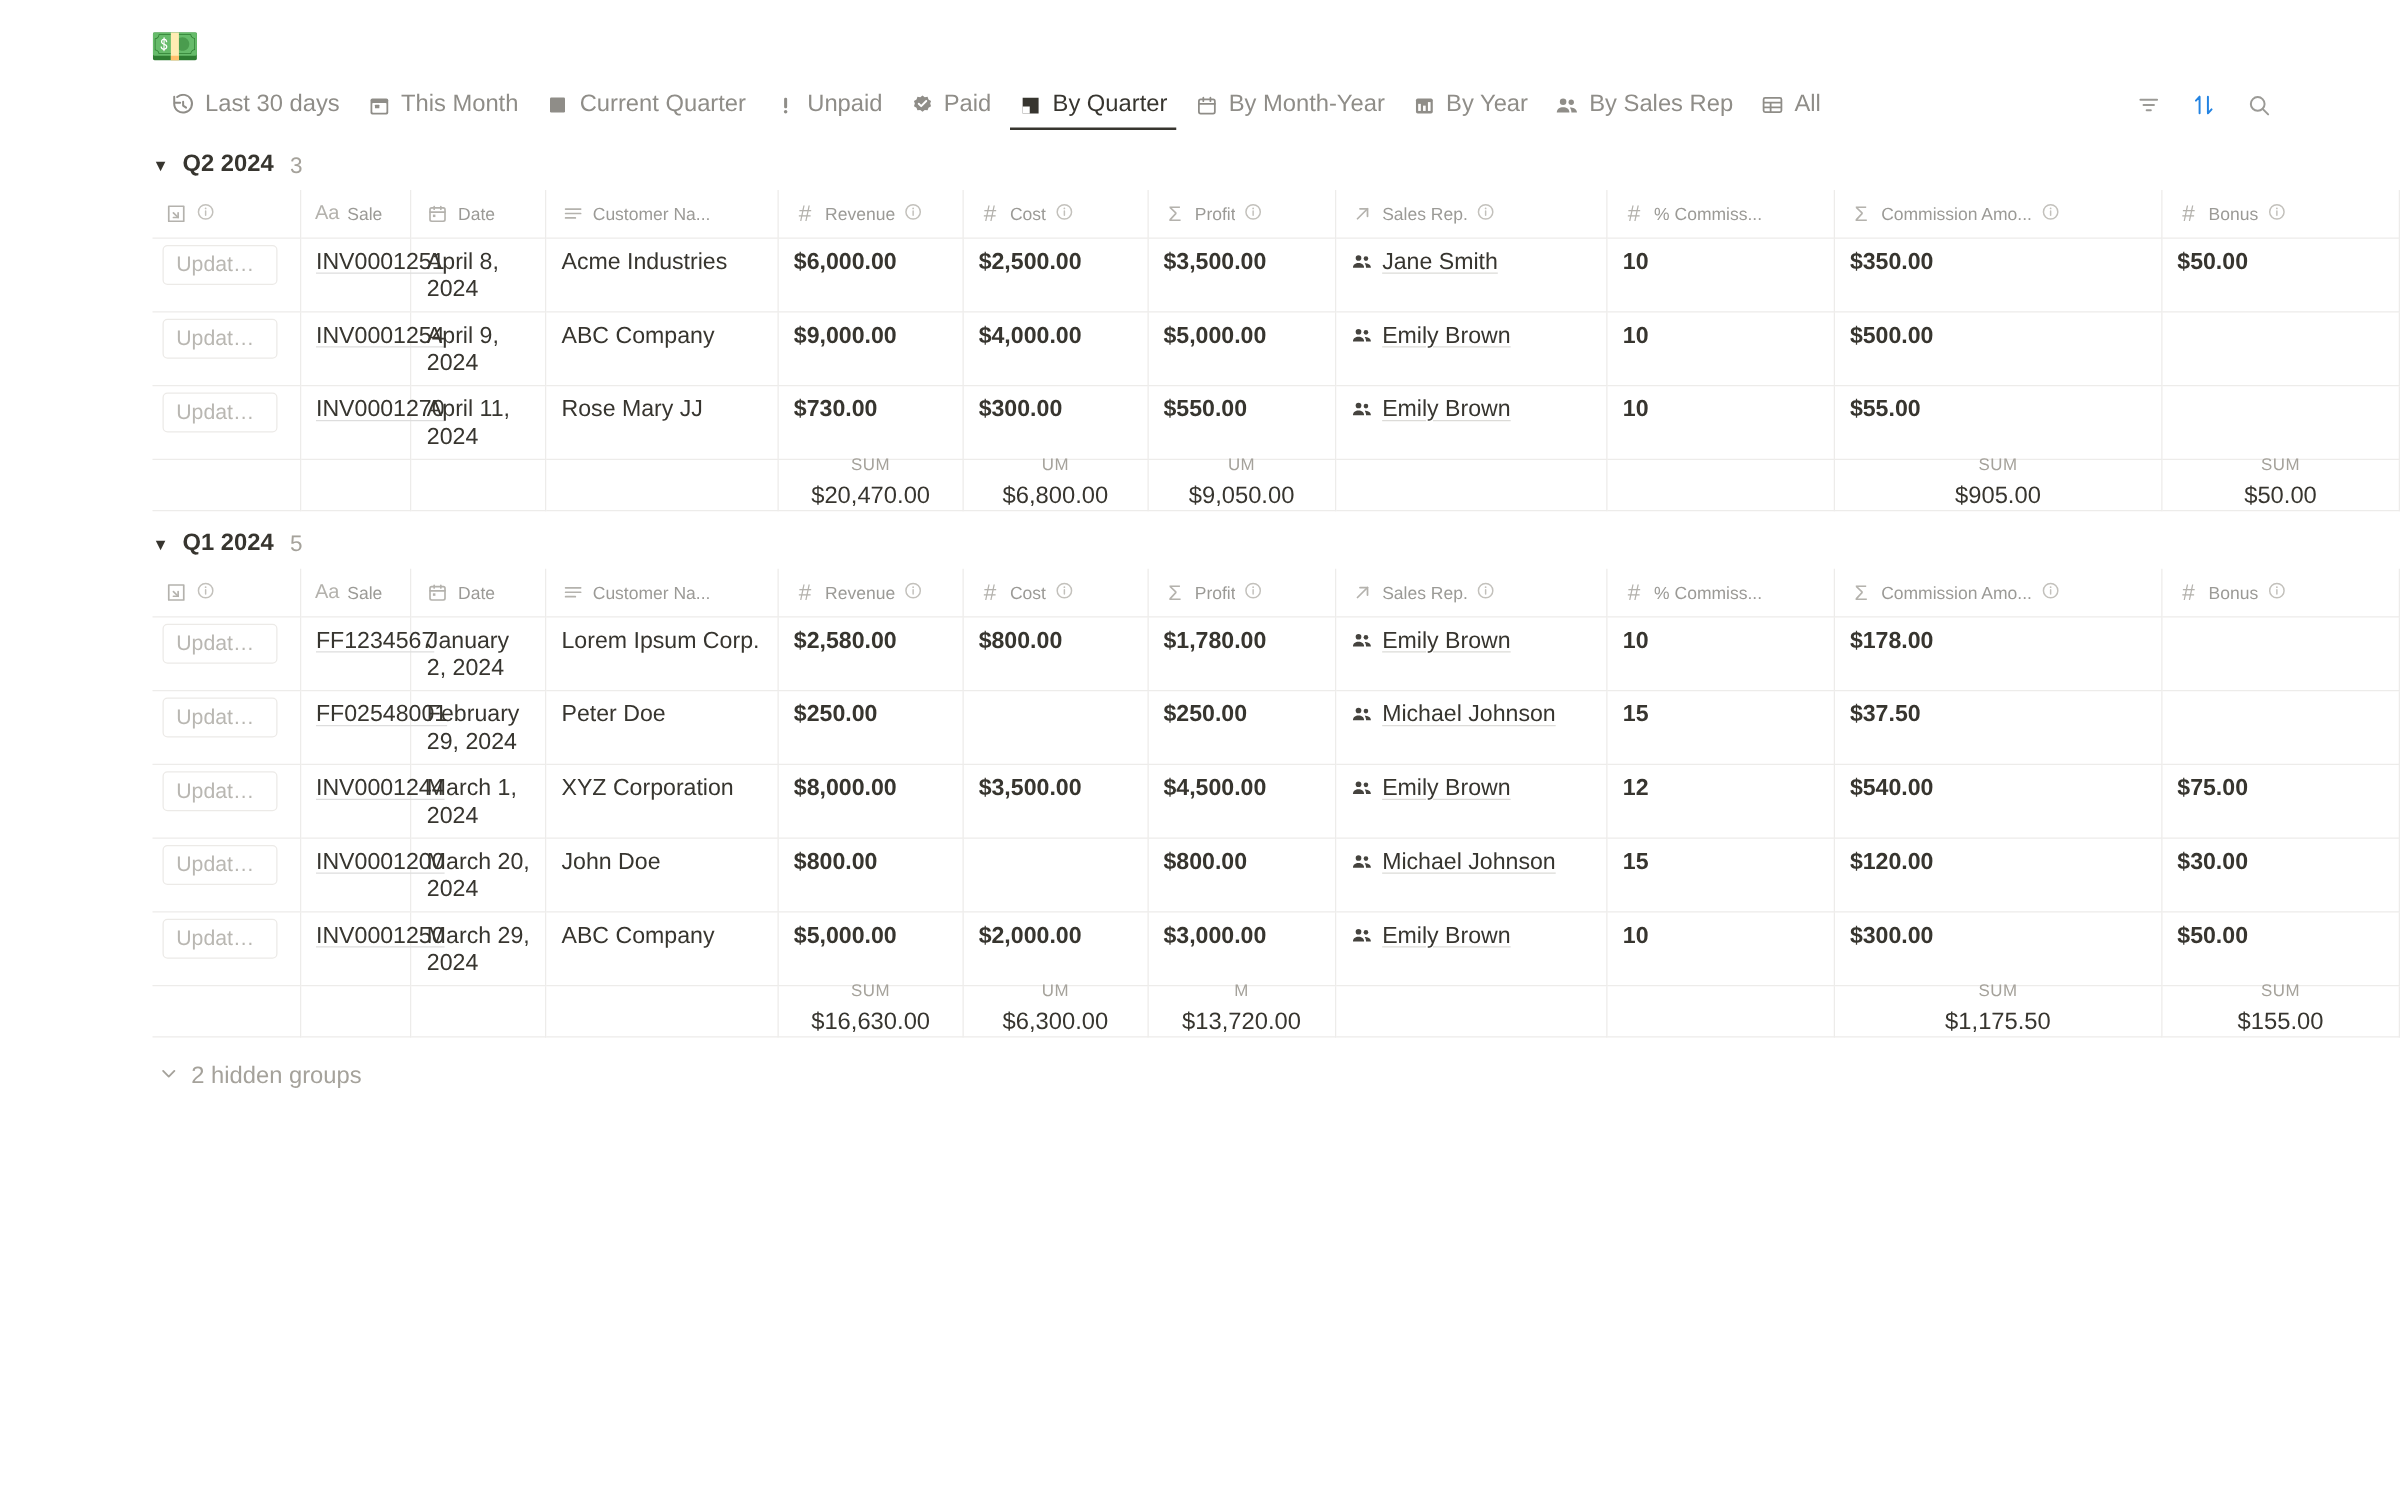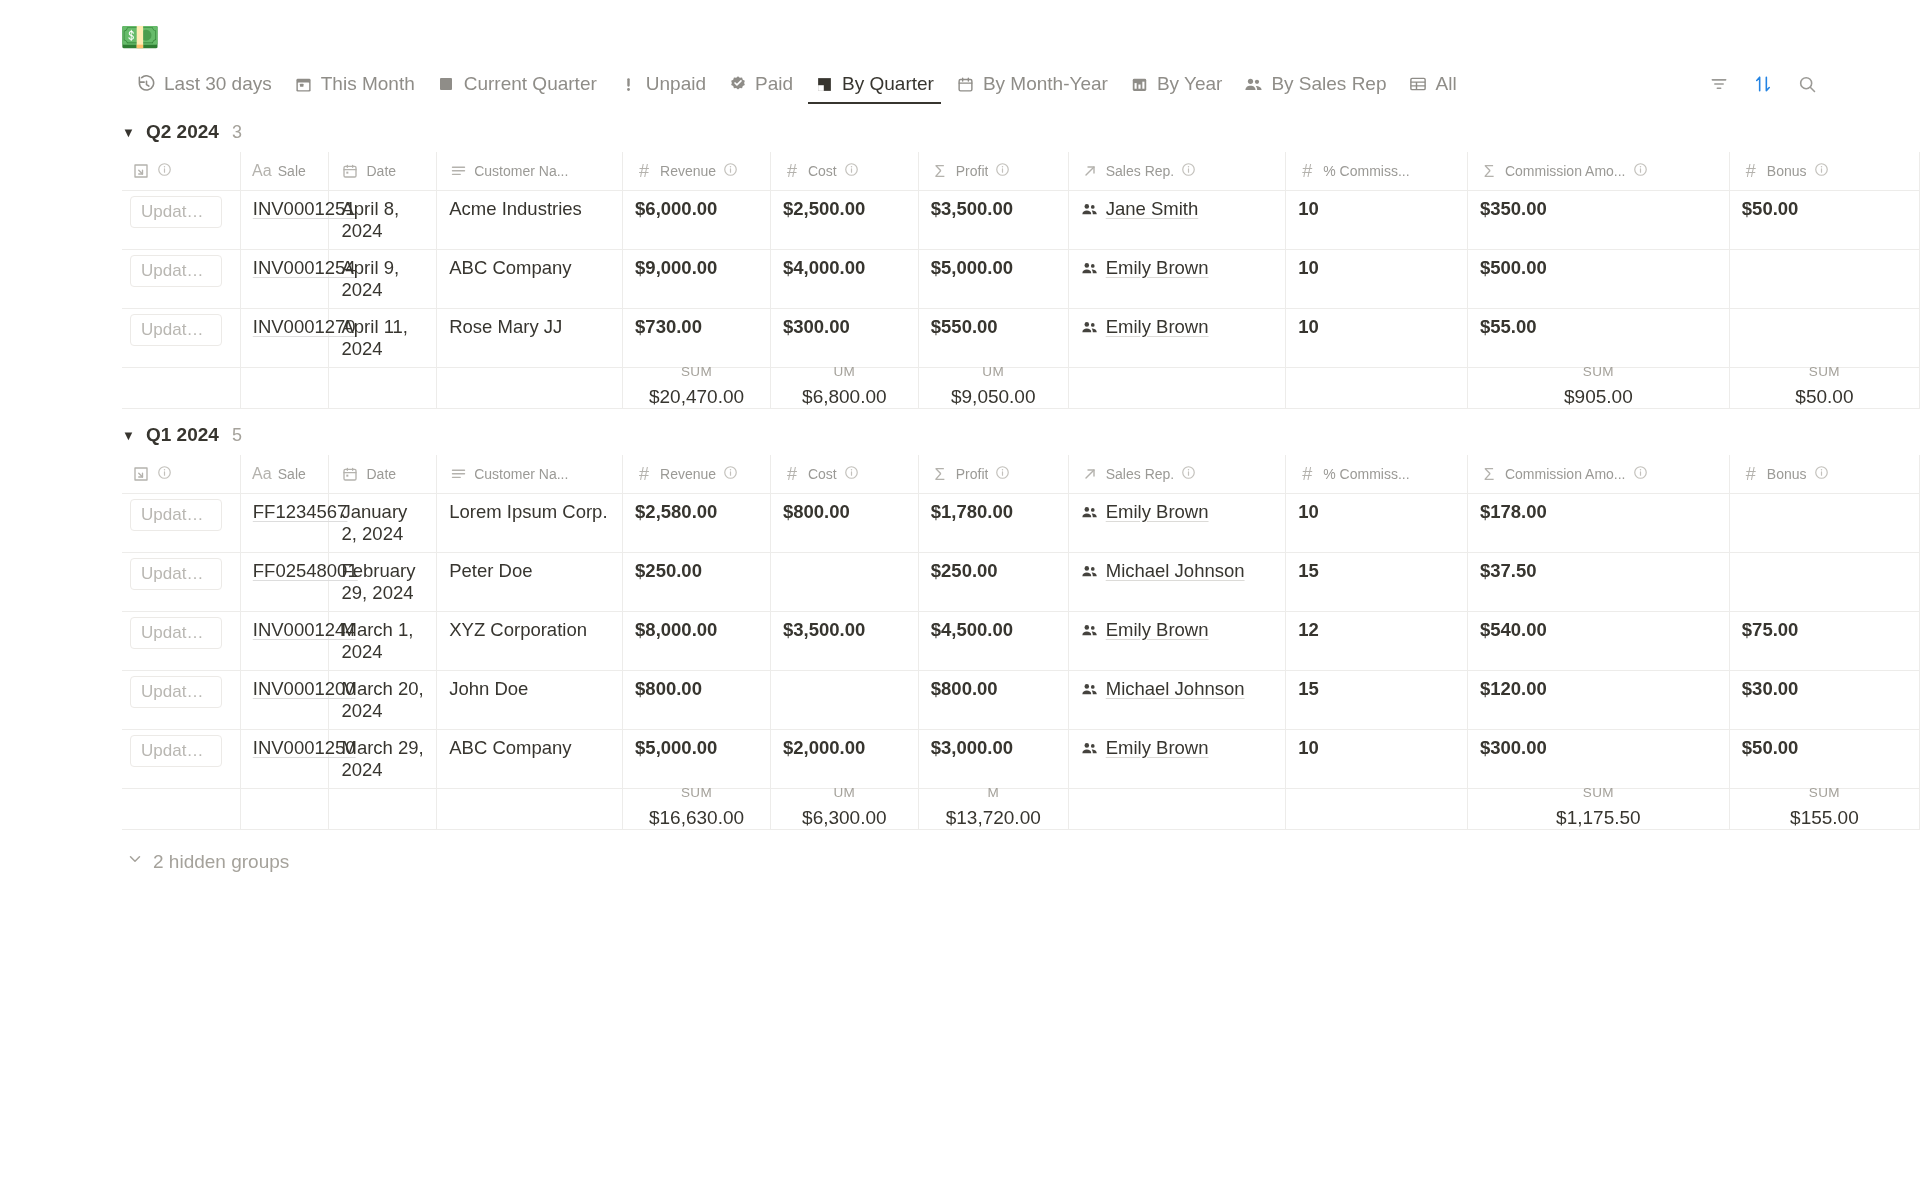--- a/index.html
+++ b/index.html
@@ -136,21 +136,21 @@
   tfoot td { border: none; height: 40px; }
   .sum {
     display: flex; align-items: center; justify-content: flex-end;
     gap: 7px; padding: 0 12px; height: 40px; white-space: nowrap; flex-direction: column;
   }
   .sum-label { font-size: 13.5px; color: #a5a29b; letter-spacing: 0.4px; }
   .sum-val { font-size: 19px; color: #37352f; }
 
   
   .hidden-groups {
-    display: flex; align-items: center; gap: 9px;
+    display: flex; gap: 9px;
     padding-left: 126px; margin-top: 20px;
     color: #a5a29b; font-size: 19px; cursor: pointer;
   }
 
   
   col.c-open { width: 112px; }
   col.c-sale { width: 84px; }
   col.c-date { width: 102px; }
   col.c-cust { width: 176px; }
   col.c-rev  { width: 140px; }

